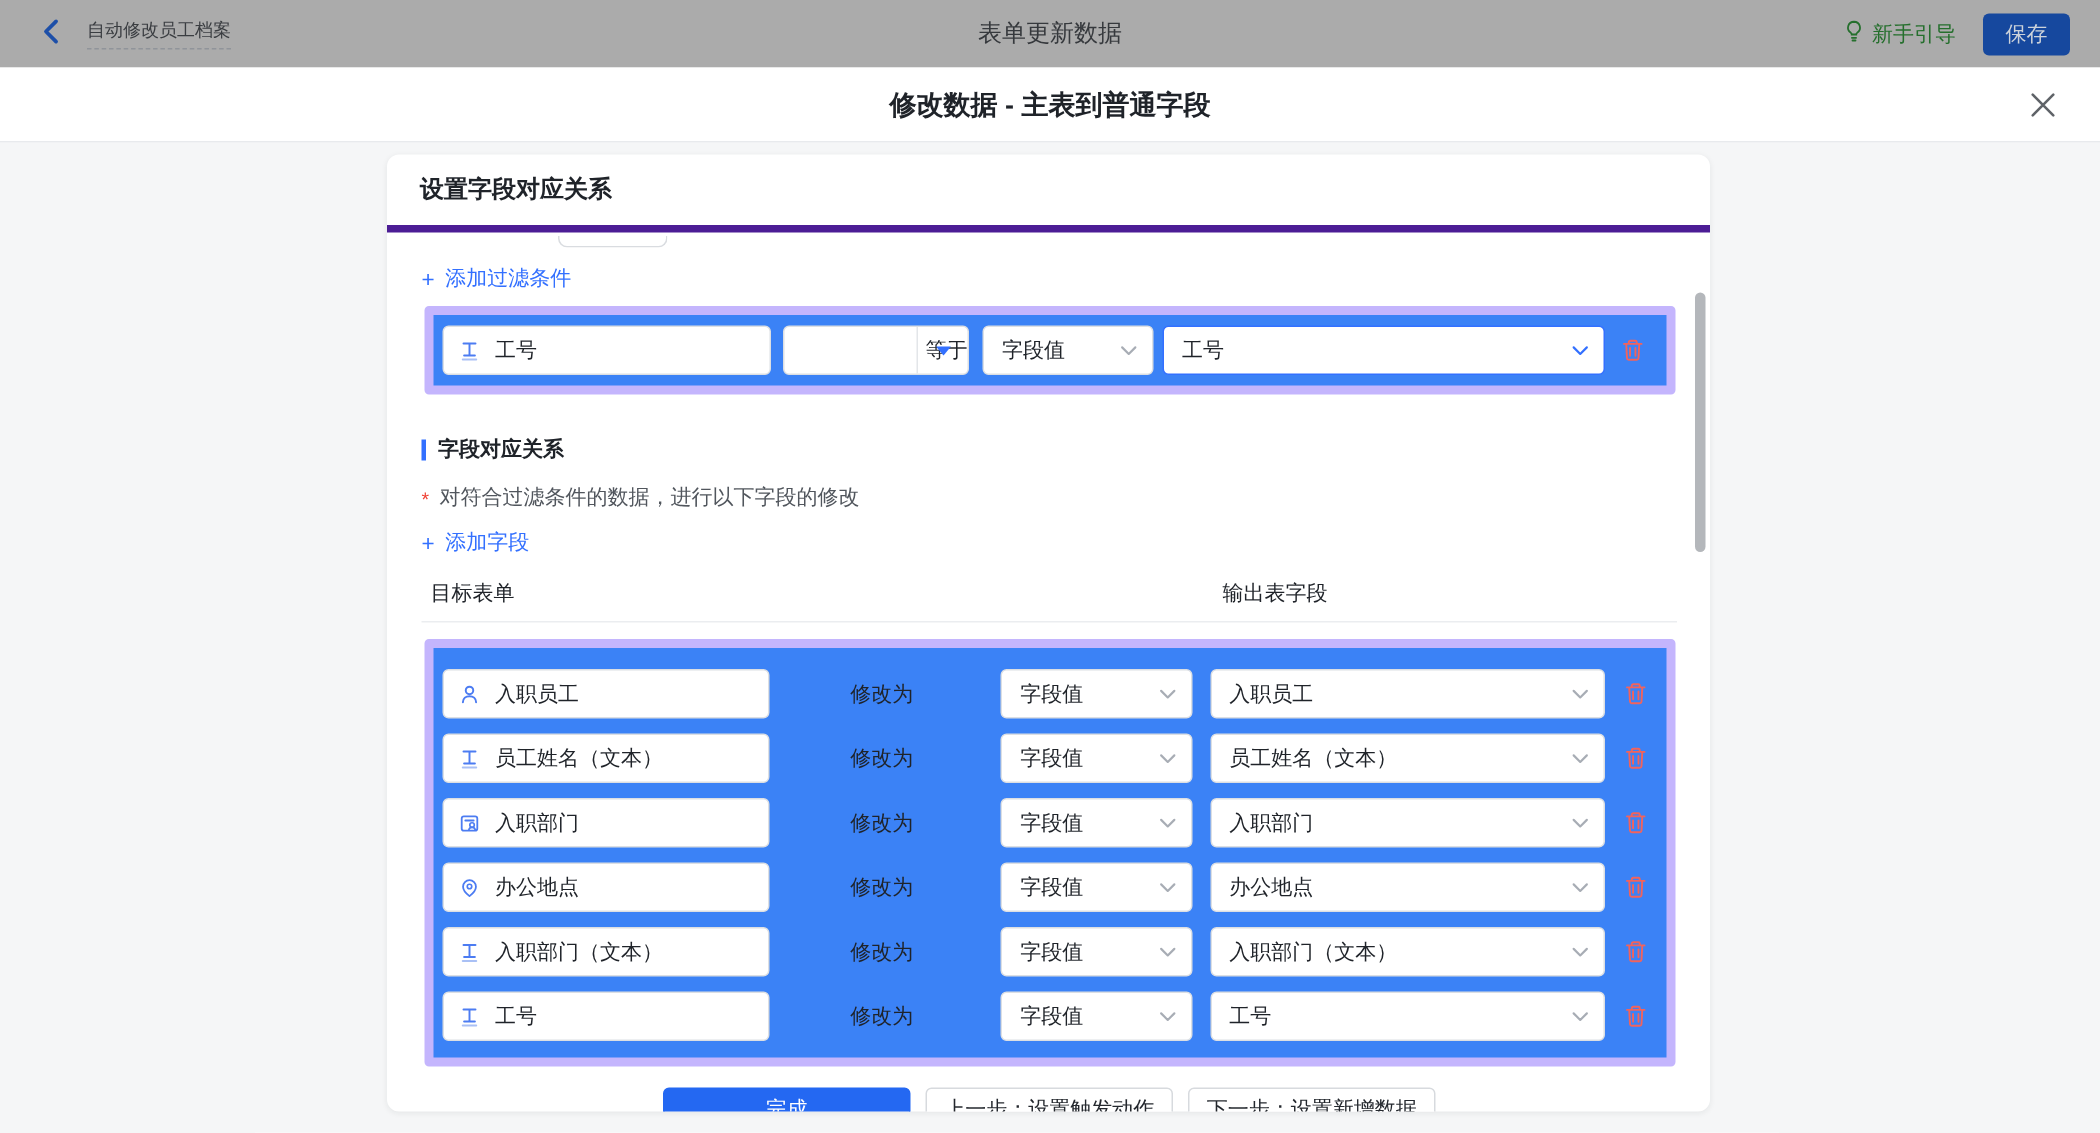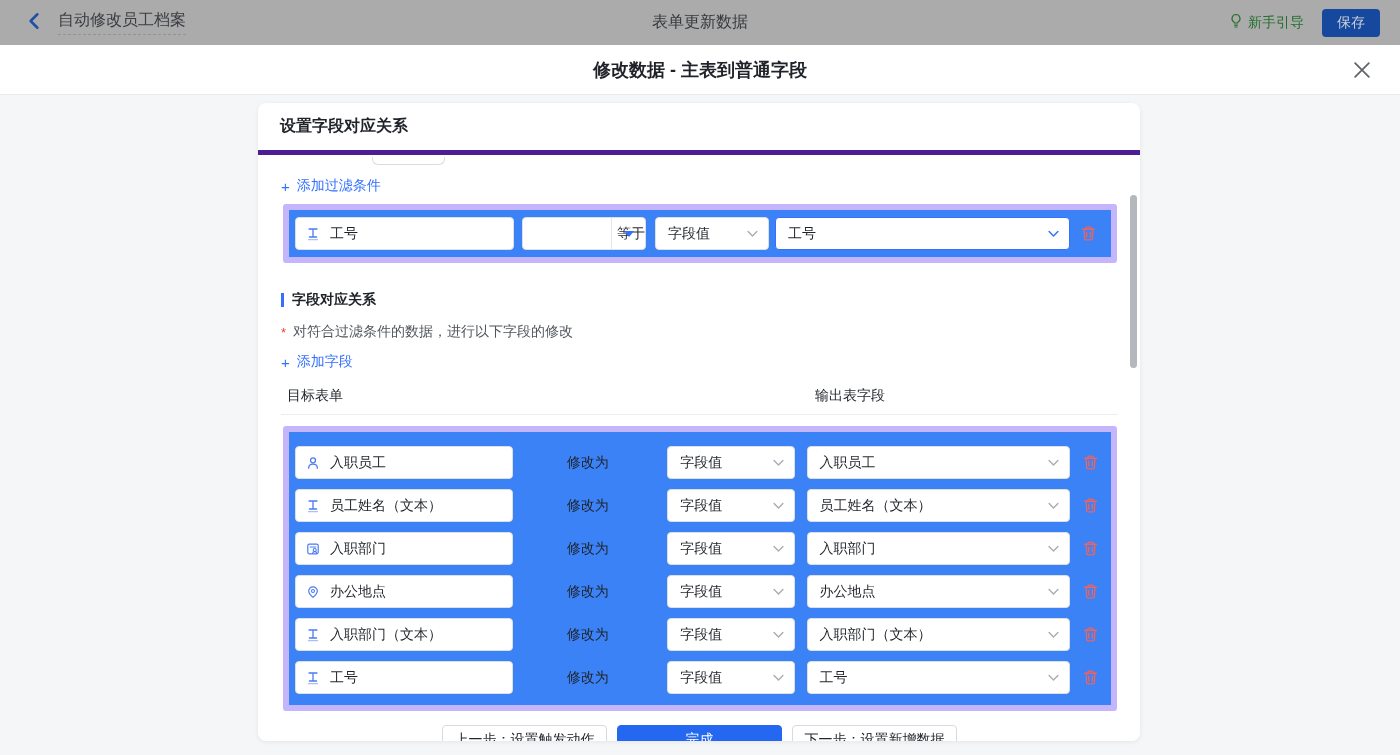--- a/index.html
+++ b/index.html
@@ -2,21 +2,21 @@
 <html><head>
 <meta charset="utf-8">
 <style>
   * { margin:0; padding:0; box-sizing:border-box; }
   html,body { width:1400px; height:755px; overflow:hidden; }
   body { font-family:"Liberation Sans","DejaVu Sans",sans-serif; font-size:14px; color:#1f2329; background:#f5f6f7; }
 
   
   .topbar { position:relative; height:45px; background:#ababab; display:flex; align-items:center; }
   .tb-back { display:flex; align-items:center; margin-left:26px; cursor:pointer; }
-  .tb-title { margin-left:16px; font-size:16px; color:#3a3d41; padding-bottom:3px; border-bottom:1px dashed #90949a; }
+  .tb-title { margin-left:16px; font-size:12px; color:#3a3d41; padding-bottom:3px; border-bottom:1px dashed #90949a; }
   .tb-center { position:absolute; left:0; right:0; text-align:center; font-size:16px; color:#36393d; }
   .tb-right { position:absolute; right:20px; display:flex; align-items:center; gap:18px; }
   .tb-guide { display:flex; align-items:center; gap:5px; color:#256f2d; font-size:14px; cursor:pointer; }
   .tb-save { width:58px; height:28px; background:#16489e; color:#ccd2da; border:none; border-radius:4px; font-size:14px; cursor:pointer; }
 
   
   .modal-titlebar { position:relative; height:50px; background:#ffffff; display:flex; align-items:center; justify-content:center; border-bottom:1px solid #e8eaed; }
   .modal-title { font-size:18px; font-weight:bold; color:#1f2329; }
   .modal-close { position:absolute; right:26px; top:13px; width:24px; height:24px; display:flex; align-items:center; justify-content:center; cursor:pointer; }
 
@@ -392,21 +392,21 @@
           <span class="trash-btn">
             <svg width="17" height="17" viewBox="0 0 16 16">
                 <path d="M2.5 4 h11 M5.5 4 V2.9 a.9.9 0 0 1 .9-.9 h3.2 a.9.9 0 0 1 .9.9 V4 M3.9 4 l.5 9 a1.1 1.1 0 0 0 1.1 1 h5 a1.1 1.1 0 0 0 1.1-1 l.5-9 M6.3 6.6 v4.8 M9.7 6.6 v4.8" fill="none" stroke="#f2635c" stroke-width="1.2" stroke-linecap="round" stroke-linejoin="round"></path>
               </svg>
           </span>
         </div>
 
       </div>
 
       <div class="panel-footer">
+        <button class="pf-btn primary">完成</button>
         <button class="pf-btn">上一步：设置触发动作</button>
-        <button class="pf-btn primary">完成</button>
         <button class="pf-btn">下一步：设置新增数据</button>
       </div>
     </div>
 
     <div class="scroll-thumb"></div>
   </div>
 </div>
 
 </body></html>

